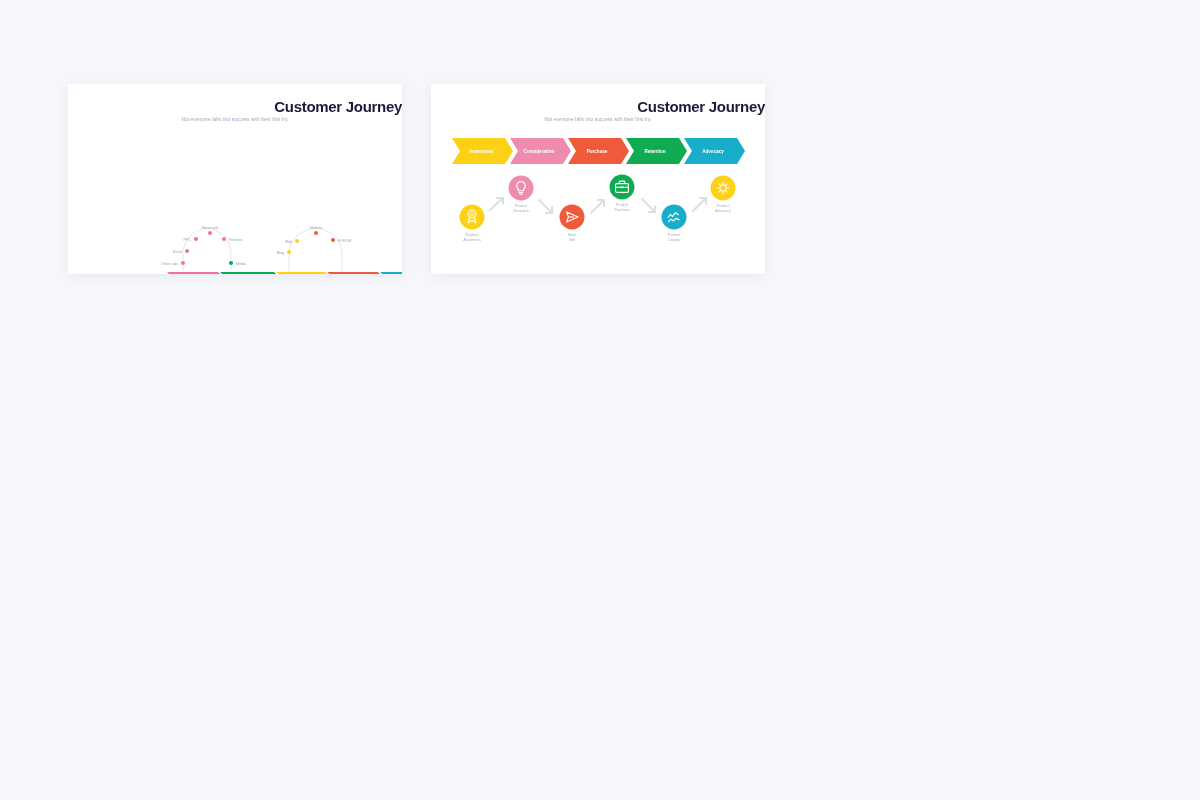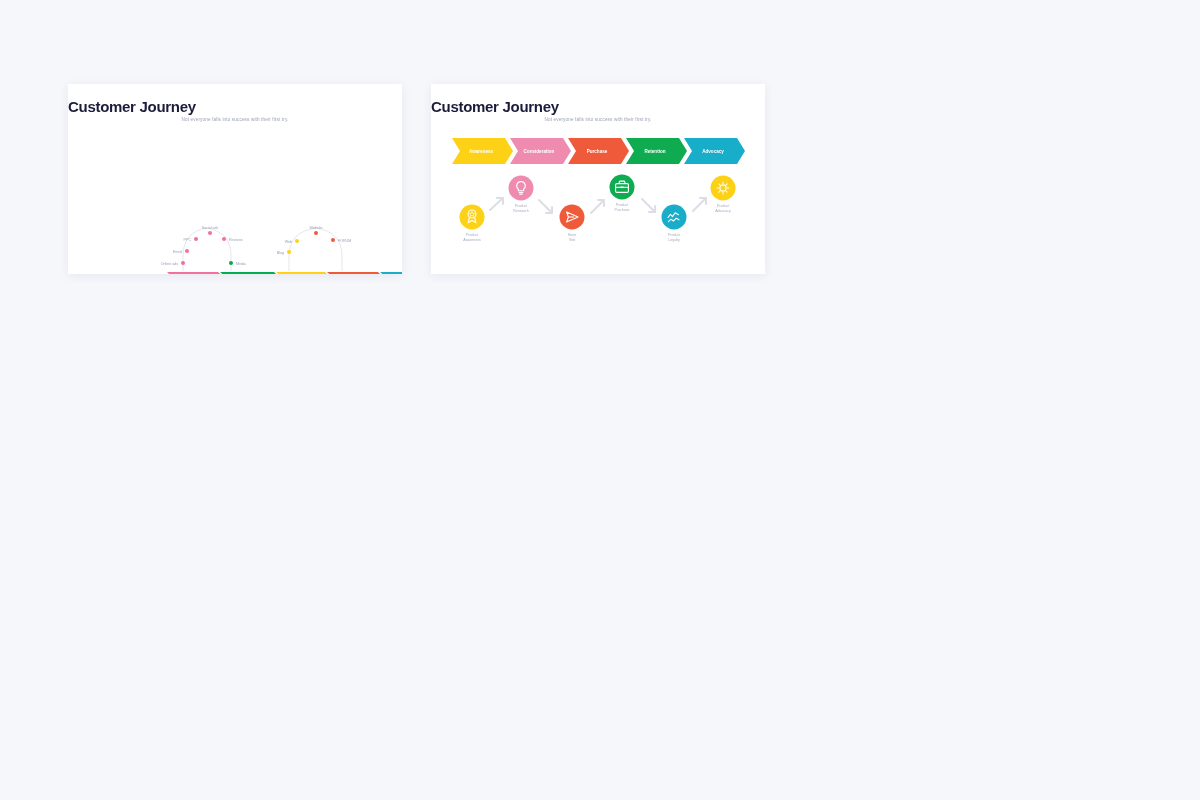--- a/index.html
+++ b/index.html
@@ -16,21 +16,21 @@
     position:absolute;
     background:#ffffff;
     box-shadow:0 2px 10px rgba(40,45,80,.07);
     overflow:hidden;
   }
   #card-left{left:68px;top:84px;width:334px;height:190px;}
   #card-right{left:431px;top:84px;width:334px;height:190px;}
 
   .card-title{
     position:absolute;top:14px;left:0;width:100%;
-    text-align:left;
+    text-align:right;
     font-size:15px;font-weight:700;color:#1c1b3a;
     letter-spacing:-0.3px;
   }
   .card-sub{
     position:absolute;top:33px;left:0;width:100%;
     text-align:center;
     font-size:4.6px;color:#9aa0b5;letter-spacing:.15px;
   }
 
   svg{display:block;}

